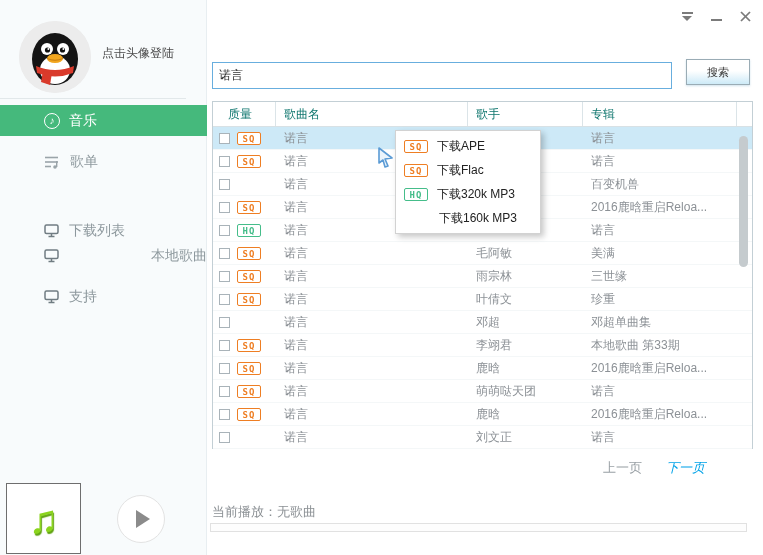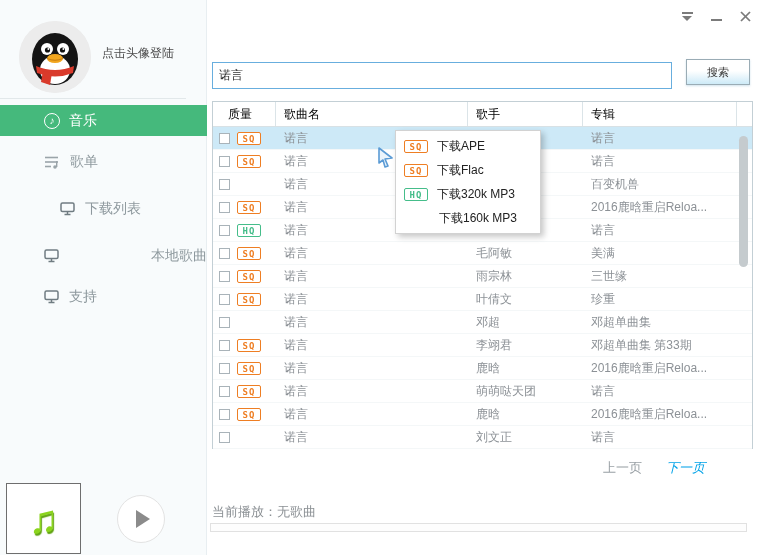--- a/index.html
+++ b/index.html
@@ -25,21 +25,21 @@
   .side-sep { position:absolute; left:0; top:98px; width:186px; border-top:1px solid #e2e8ea; }
   .nav-item {
     position:absolute; left:0; width:207px; height:31px; display:flex;
     align-items:center; padding-left:44px; color:#8d989d; font-size:14px;
     cursor:pointer; white-space:nowrap;
   }
   .nav-item .nav-icon { margin-right:9px; display:flex; align-items:center; }
   .nav-item.active { background:#45b97c; color:#fff; }
   .nav-music    { top:105px; }
   .nav-songlist { top:146px; }
-  .nav-download { top:193px;margin-left:16px; }
+  .nav-download { top:215px; }
   .nav-local    { top:240px;justify-content:space-between; }
   .nav-support  { top:281px; }
   .music-circle {
     width:16px; height:16px; border:1.4px solid #fff; border-radius:50%;
     display:flex; align-items:center; justify-content:center;
     font-size:10px; color:#fff; line-height:1;
   }
   
   .album-box {
     position:absolute; left:6px; top:483px; width:75px; height:71px;
@@ -75,21 +75,21 @@
     border:1px solid #9aacb5; border-radius:0; font-size:11px; color:#333;
     background:linear-gradient(#ffffff 45%, #cdeaf7); cursor:pointer;
     box-shadow:0 1px 2px rgba(120,170,200,.35);
     font-family:"Liberation Sans", sans-serif;
   }
   
   .table {
     position:absolute; left:212px; top:101px; width:541px; height:348px;
     border:1px solid #c3cfd5; background:#fff;
   }
-  .thead { display:flex; height:25px; border-bottom:1px solid #d8e1e5; color:#000000; }
+  .thead { display:flex; height:25px; border-bottom:1px solid #d8e1e5; color:#0f766e; }
   .th { display:flex; align-items:center; padding-left:8px; border-right:1px solid #dbe4e8; overflow:hidden; white-space:nowrap; }
   .th:last-child { border-right:none; }
   .c-quality { width:63px; }
   .c-song    { width:192px; }
   .c-singer  { width:115px; }
   .c-album   { width:154px; }
   .c-last    { flex:1; }
   .th.c-quality { padding-left:15px; }
   .tbody { position:relative; }
   .row { display:flex; height:23px; align-items:center; color:#8c9196; border-bottom:1px solid #f4f7f8; cursor:default; }
@@ -342,21 +342,21 @@
           <div class="cell c-album">邓超单曲集</div>
           <div class="cell c-last"></div>
         </div>
         <div class="row">
           <div class="cell c-quality">
             <span class="checkbox"></span>
             <span class="badge sq">SQ</span>
           </div>
           <div class="cell c-song">诺言</div>
           <div class="cell c-singer">李翊君</div>
-          <div class="cell c-album">邓超单曲集 第33期</div>
+          <div class="cell c-album">本地歌曲 第33期</div>
           <div class="cell c-last"></div>
         </div>
         <div class="row">
           <div class="cell c-quality">
             <span class="checkbox"></span>
             <span class="badge sq">SQ</span>
           </div>
           <div class="cell c-song">诺言</div>
           <div class="cell c-singer">鹿晗</div>
           <div class="cell c-album">2016鹿晗重启Reloa...</div>

